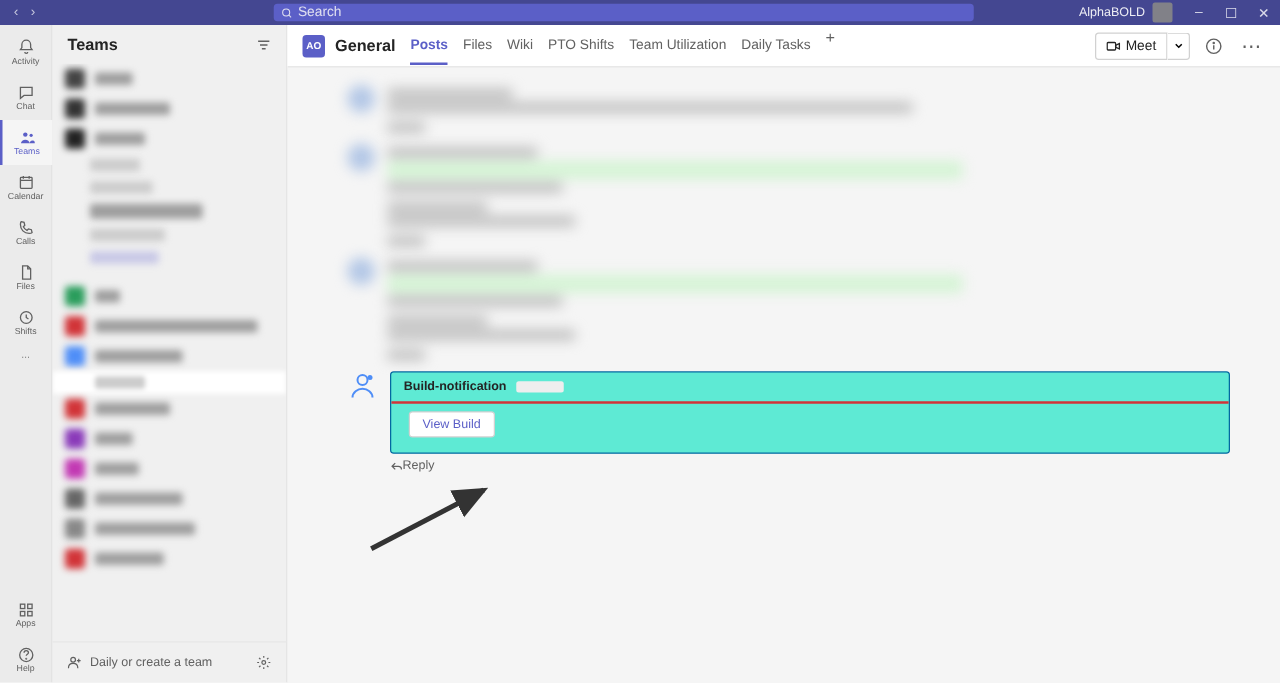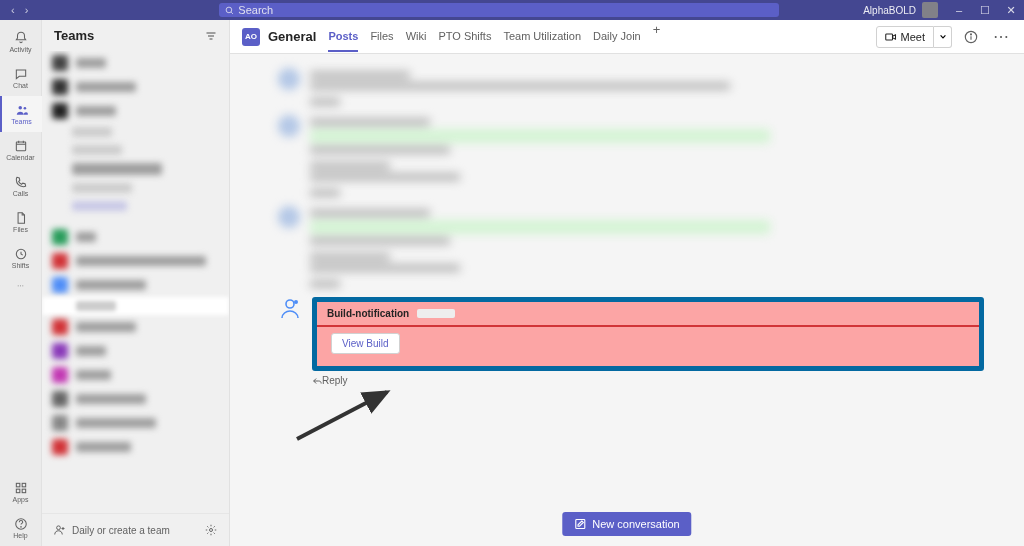--- a/index.html
+++ b/index.html
@@ -59,21 +59,21 @@
 .blur-row{display:flex;gap:10px;align-items:flex-start;}
 .blur-av{width:22px;height:22px;border-radius:50%;background:#b3c7e6;flex-shrink:0;}
 .blur-body{flex:1;}
 .blur-line{height:8px;background:#bbb;border-radius:2px;margin:3px 0;}
 .green-bar{height:14px;background:#d4f4d4;border-radius:2px;margin:3px 0;}
 
 .card-wrap{margin:6px 40px 6px 48px;position:relative;}
 .card-row{display:flex;gap:10px;align-items:flex-start;}
 .bot-av{width:24px;height:24px;flex-shrink:0;}
 .bot-av svg{width:24px;height:24px;color:#4f8ef7;}
-.card{flex:1;background:#fca5a5;border:5px solid #0369a1;border-radius:3px;overflow:hidden;}
+.card{flex:1;background:#5eead4;border:1px solid #0369a1;border-radius:3px;overflow:hidden;}
 .card-head{display:flex;align-items:center;gap:8px;padding:6px 10px;font-size:10px;color:#616161;border-bottom:2px solid #d13438;}
 .card-head .bot-name{font-weight:600;color:#242424;}
 .card-head .redacted{width:38px;height:9px;background:#eee;border-radius:2px;}
 .card-body{padding:10px 14px;}
 .card-title{font-size:11px;font-weight:700;color:#242424;margin-bottom:2px;}
 .card-sub{font-size:9px;color:#616161;margin-bottom:8px;}
 .card-table{font-size:10px;color:#242424;}
 .card-table .trow{display:flex;gap:10px;margin:2px 0;}
 .card-table .tkey{width:46px;color:#424242;}
 .card-actions{padding:6px 14px 12px;}
@@ -289,21 +289,21 @@
   <div class="content">
     <div class="ch-header">
       <div class="ch-avatar">AO</div>
       <div class="ch-name">General</div>
       <div class="ch-tabs">
         <span class="tab active">Posts</span>
         <span class="tab">Files</span>
         <span class="tab">Wiki</span>
         <span class="tab">PTO Shifts</span>
         <span class="tab">Team Utilization</span>
-        <span class="tab">Daily Join</span>
+        <span class="tab">Daily Tasks</span>
         <span class="add">+</span>
       </div>
       <div class="hspacer"></div>
       <div style="display:flex;">
         <div class="meet-btn">
           <svg viewBox="0 0 16 16" fill="none" stroke="currentColor" stroke-width="1.4">
               <rect x="1" y="4" width="9" height="8" rx="1"></rect>
               <path d="M10 7l4-2v6l-4-2z"></path>
             </svg>
           <span>Meet</span>
@@ -386,29 +386,20 @@
           </div>
         </div>
         <div class="reply-row">
           <svg viewBox="0 0 12 12" fill="none" stroke="currentColor" stroke-width="1.2">
               <path d="M5 3L2 6l3 3M2 6h6c2 0 3 1 3 3"></path>
             </svg>
           <span>Reply</span>
         </div>
       </div>
 
-      <div class="compose">
-        <button class="new-conv">
-          <svg viewBox="0 0 16 16" fill="none" stroke="currentColor" stroke-width="1.5">
-              <rect x="2" y="2" width="12" height="12" rx="1"></rect>
-              <path d="M10 4l2 2-5 5H5V9l5-5z"></path>
-            </svg>
-          <span>New conversation</span>
-        </button>
-      </div>
     </div>
   </div>
 </div>
 
 <div class="arrow-annot">
   <svg viewBox="0 0 110 60">
       <defs>
         <marker id="ah" markerWidth="8" markerHeight="8" refX="6" refY="3" orient="auto">
           <path d="M0,0 L7,3 L0,6 z" fill="#333"></path>
         </marker>

